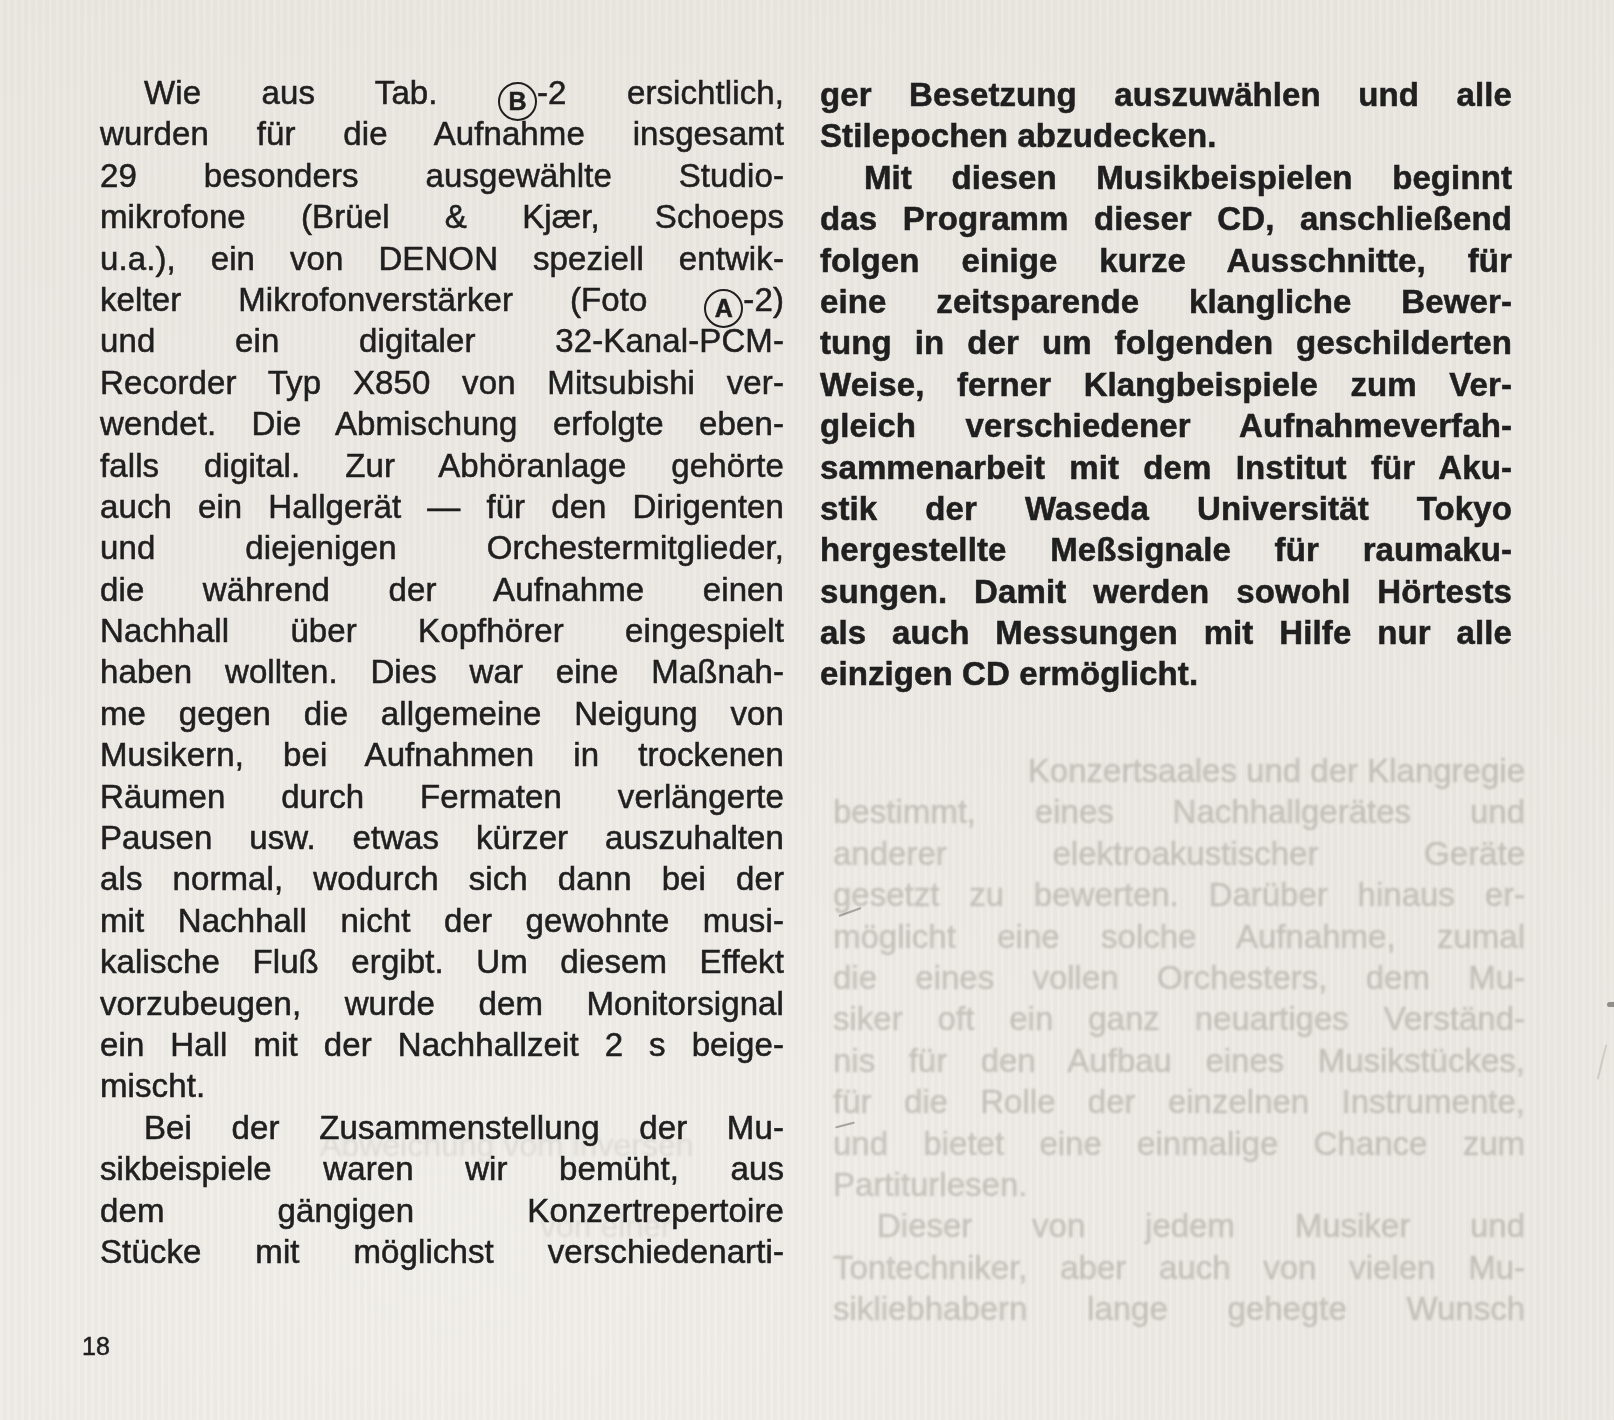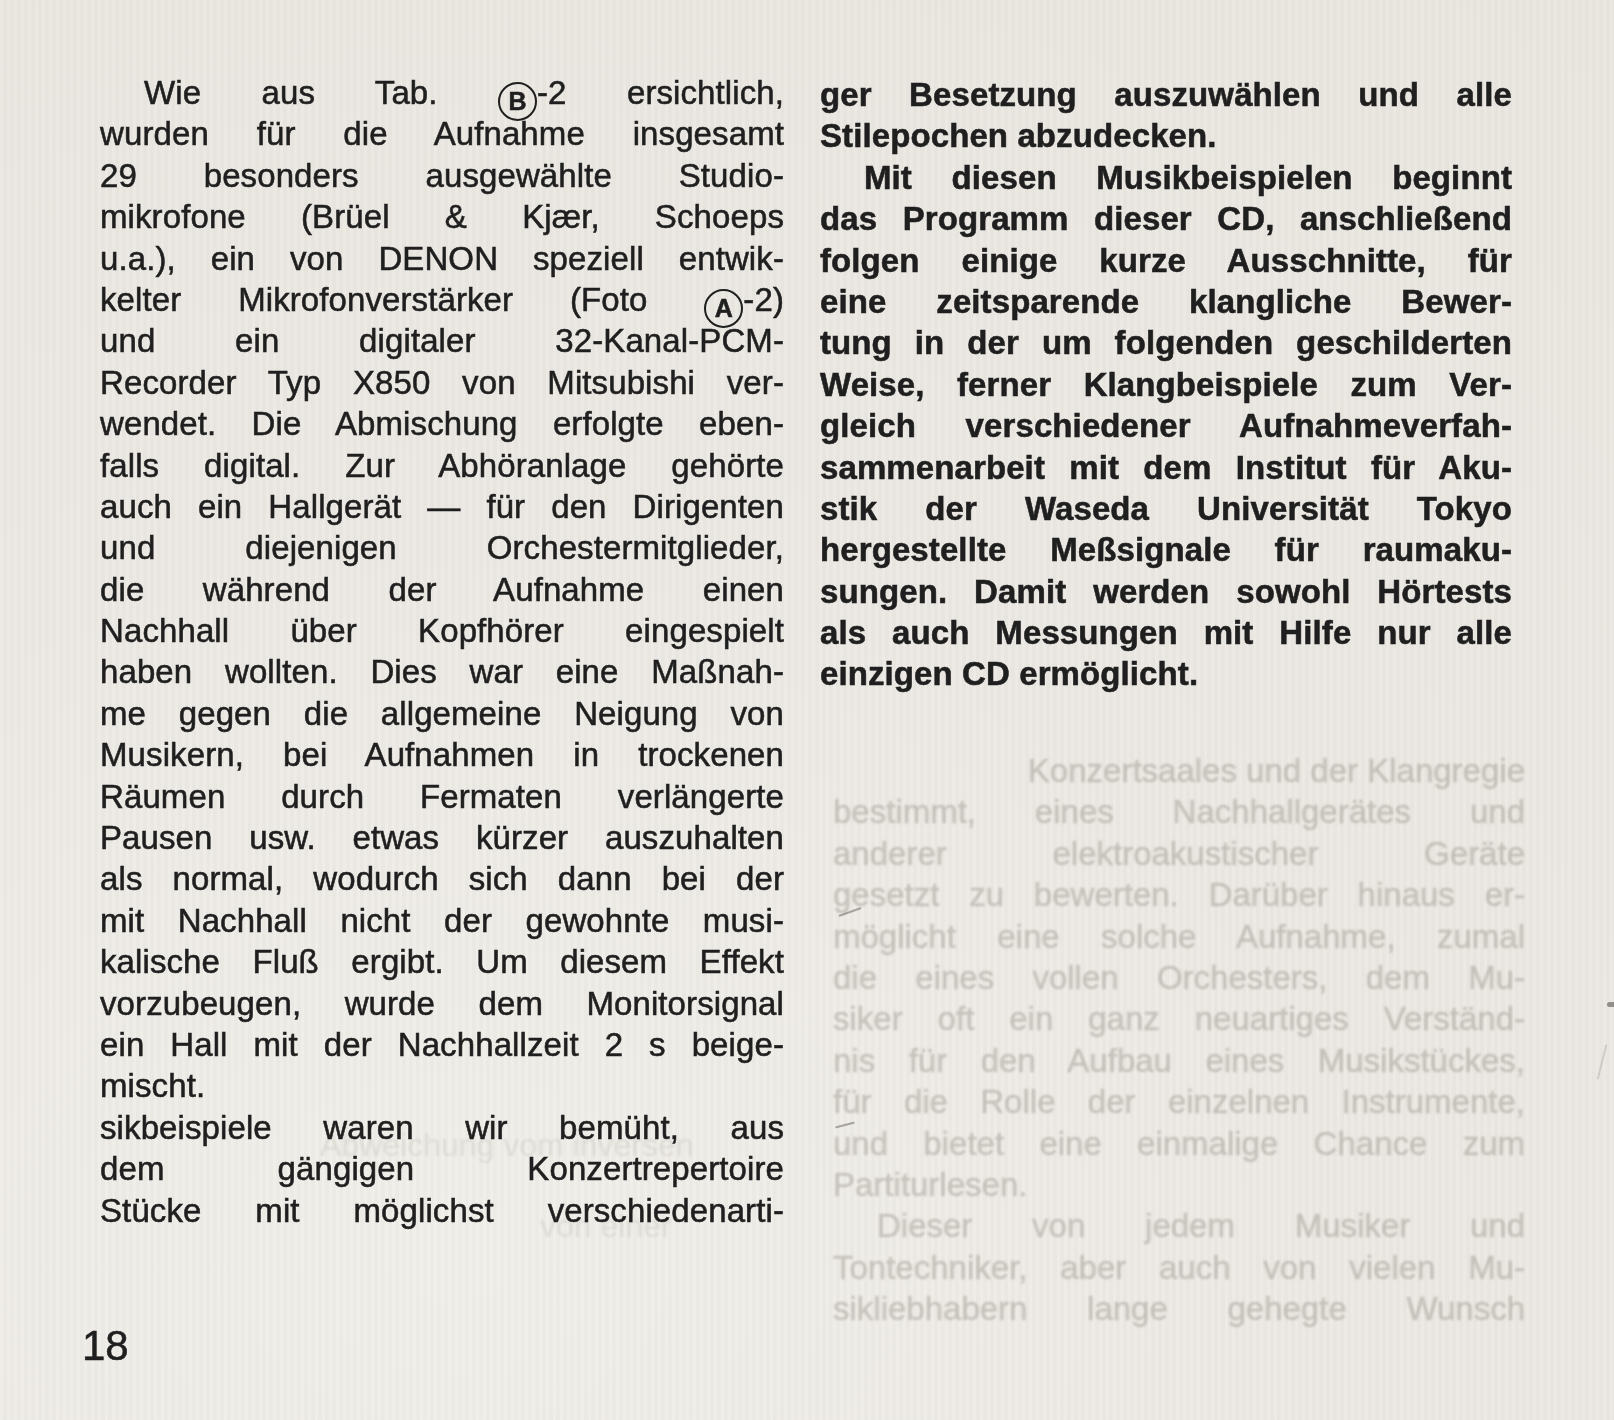--- a/index.html
+++ b/index.html
@@ -46,21 +46,21 @@
     color:#6e695f;opacity:0.30;filter:blur(1px);
     -webkit-text-stroke:0.5px;
   }
   .gfrag-layer{position:absolute;inset:0;pointer-events:none;}
   .gfrag{
     position:absolute;font-size:32px;white-space:nowrap;
     color:#6e695f;opacity:0.13;filter:blur(1.3px);
   }
   .pagenum{
     position:absolute;left:82px;top:1327px;
-    font-size:42px;line-height:38px;-webkit-text-stroke:0.55px;
+    font-size:25px;line-height:38px;-webkit-text-stroke:0.55px;
   }
   .scratch{position:absolute;height:2px;border-radius:2px;background:rgba(70,66,60,0.42);}
   .scratch-1{left:838px;top:911px;width:24px;transform:rotate(-20deg);}
   .scratch-2{left:835px;top:1124px;width:20px;transform:rotate(-14deg);}
   .edge-nick{
     position:absolute;right:0;top:1002px;width:7px;height:5px;
     background:rgba(55,52,47,0.5);border-radius:3px 0 0 3px;
   }
   .edge-crease{
     position:absolute;left:1601px;top:1044px;width:2px;height:36px;
@@ -116,20 +116,21 @@
       <div class="line">me gegen die allgemeine Neigung von</div>
       <div class="line">Musikern, bei Aufnahmen in trockenen</div>
       <div class="line">Räumen durch Fermaten verlängerte</div>
       <div class="line">Pausen usw. etwas kürzer auszuhalten</div>
       <div class="line">als normal, wodurch sich dann bei der</div>
       <div class="line">mit Nachhall nicht der gewohnte musi-</div>
       <div class="line">kalische Fluß ergibt. Um diesem Effekt</div>
       <div class="line">vorzubeugen, wurde dem Monitorsignal</div>
       <div class="line">ein Hall mit der Nachhallzeit 2 s beige-</div>
       <div class="line flush">mischt.</div>
+      <div class="line indent">Bei der Zusammenstellung der Mu-</div>
       <div class="line">sikbeispiele waren wir bemüht, aus</div>
       <div class="line">dem gängigen Konzertrepertoire</div>
       <div class="line">Stücke mit möglichst verschiedenarti-</div>
     </div>
 
   <div class="col col-right">
 
   <div class="line">ger Besetzung auszuwählen und alle</div>
       <div class="line flush">Stilepochen abzudecken.</div>
       <div class="line indent">Mit diesen Musikbeispielen beginnt</div>

